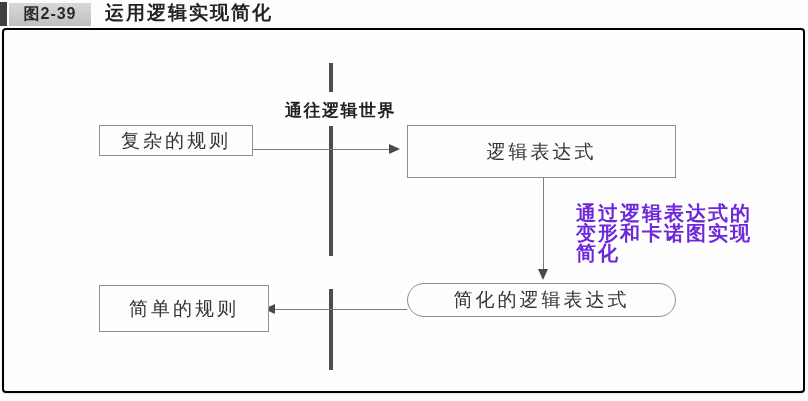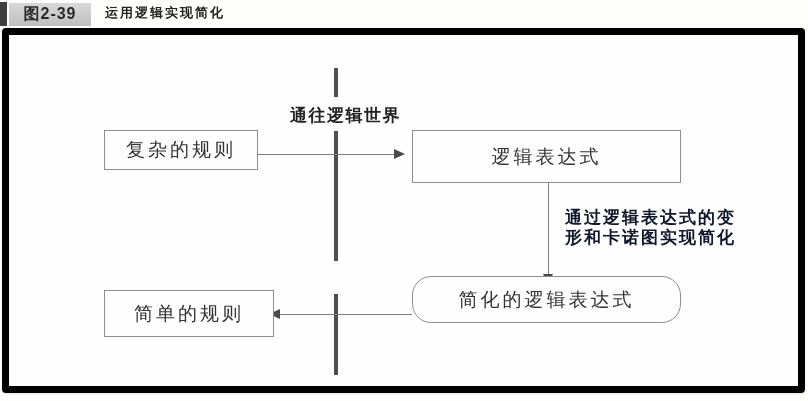--- a/index.html
+++ b/index.html
@@ -24,49 +24,49 @@
     position: absolute; left: 9px; top: 3px;
     width: 82px; height: 23px;
     background: linear-gradient(#d8d8d8, #bfbfbf);
     display: flex; align-items: center; justify-content: center;
     font-size: 16px; font-weight: bold; color: #2a2a2a;
     letter-spacing: 1px;
   }
   .fig-title {
     position: absolute; left: 105px; top: 0;
     height: 25px; line-height: 25px;
-    font-size: 13px; font-weight: bold; color: #222;
+    font-size: 19px; font-weight: bold; color: #222;
     letter-spacing: 2px;
     white-space: nowrap;
     text-align: center;
   }
 
   
   .panel {
     position: absolute; left: 2px; top: 28px;
     width: 803px; height: 365px;
     background: #fefefe;
-    border: 7px solid #000000;
+    border: 2px solid #000000;
     border-radius: 4px;
     box-shadow: 0 1px 2px rgba(0,0,0,0.10), inset 1px 0 0 rgba(0,0,0,0.04);
   }
 
   
   .node {
     position: absolute;
     border: 1px solid #8f8f8f;
     background: #fdfdfd;
     display: flex; align-items: center; justify-content: center;
     font-size: 19px; color: #333; letter-spacing: 3px;
     white-space: nowrap;
   }
-  .node-complex    { left: 95px;  top: 95px;  width: 154px; height: 40px; font-family: Liberation Serif, serif; }
+  .node-complex    { left: 95px;  top: 95px;  width: 154px; height: 31px; font-family: Liberation Serif, serif; }
   .node-logic      { left: 403px; top: 95px;  width: 269px; height: 53px; }
   .node-simple     { left: 95px;  top: 255px; width: 170px; height: 47px; }
-  .node-simplified { left: 403px; top: 241px; width: 269px; height: 47px; border-radius: 19px; }
+  .node-simplified { left: 403px; top: 253px; width: 269px; height: 34px; border-radius: 19px; }
 
   
   .divider {
     position: absolute; left: 325px; width: 4px;
     background: #4e4e4e;
   }
   .divider-top    { top: 33px;  height: 29px; }
   .divider-middle { top: 96px;  height: 130px; }
   .divider-bottom { top: 259px; height: 81px; }
 
@@ -103,23 +103,23 @@
   
   .world-label {
     position: absolute;
     font-size: 17px; color: #222; font-weight: bold;
     letter-spacing: 1.5px; white-space: nowrap;
   }
   .label-logic-world { left: 281px; top: 69px; }
   .label-real-world  { left: 281px; top: 234px; }
 
   .simplify-note {
-    position: absolute; left: 556px; top: 173px;
+    position: absolute; left: 572px; top: 173px;
     width: 180px;
-    font-size: 17px; line-height: 20px; color: #0f172a; font-weight: bold;
+    font-size: 20px; line-height: 20px; color: #6d28d9; font-weight: bold;
     letter-spacing: 2px;
     word-break: break-all;
   }
 </style>
 </head>
 <body>
 
 <div class="stage">
 
   <div class="badge-bar"></div>

